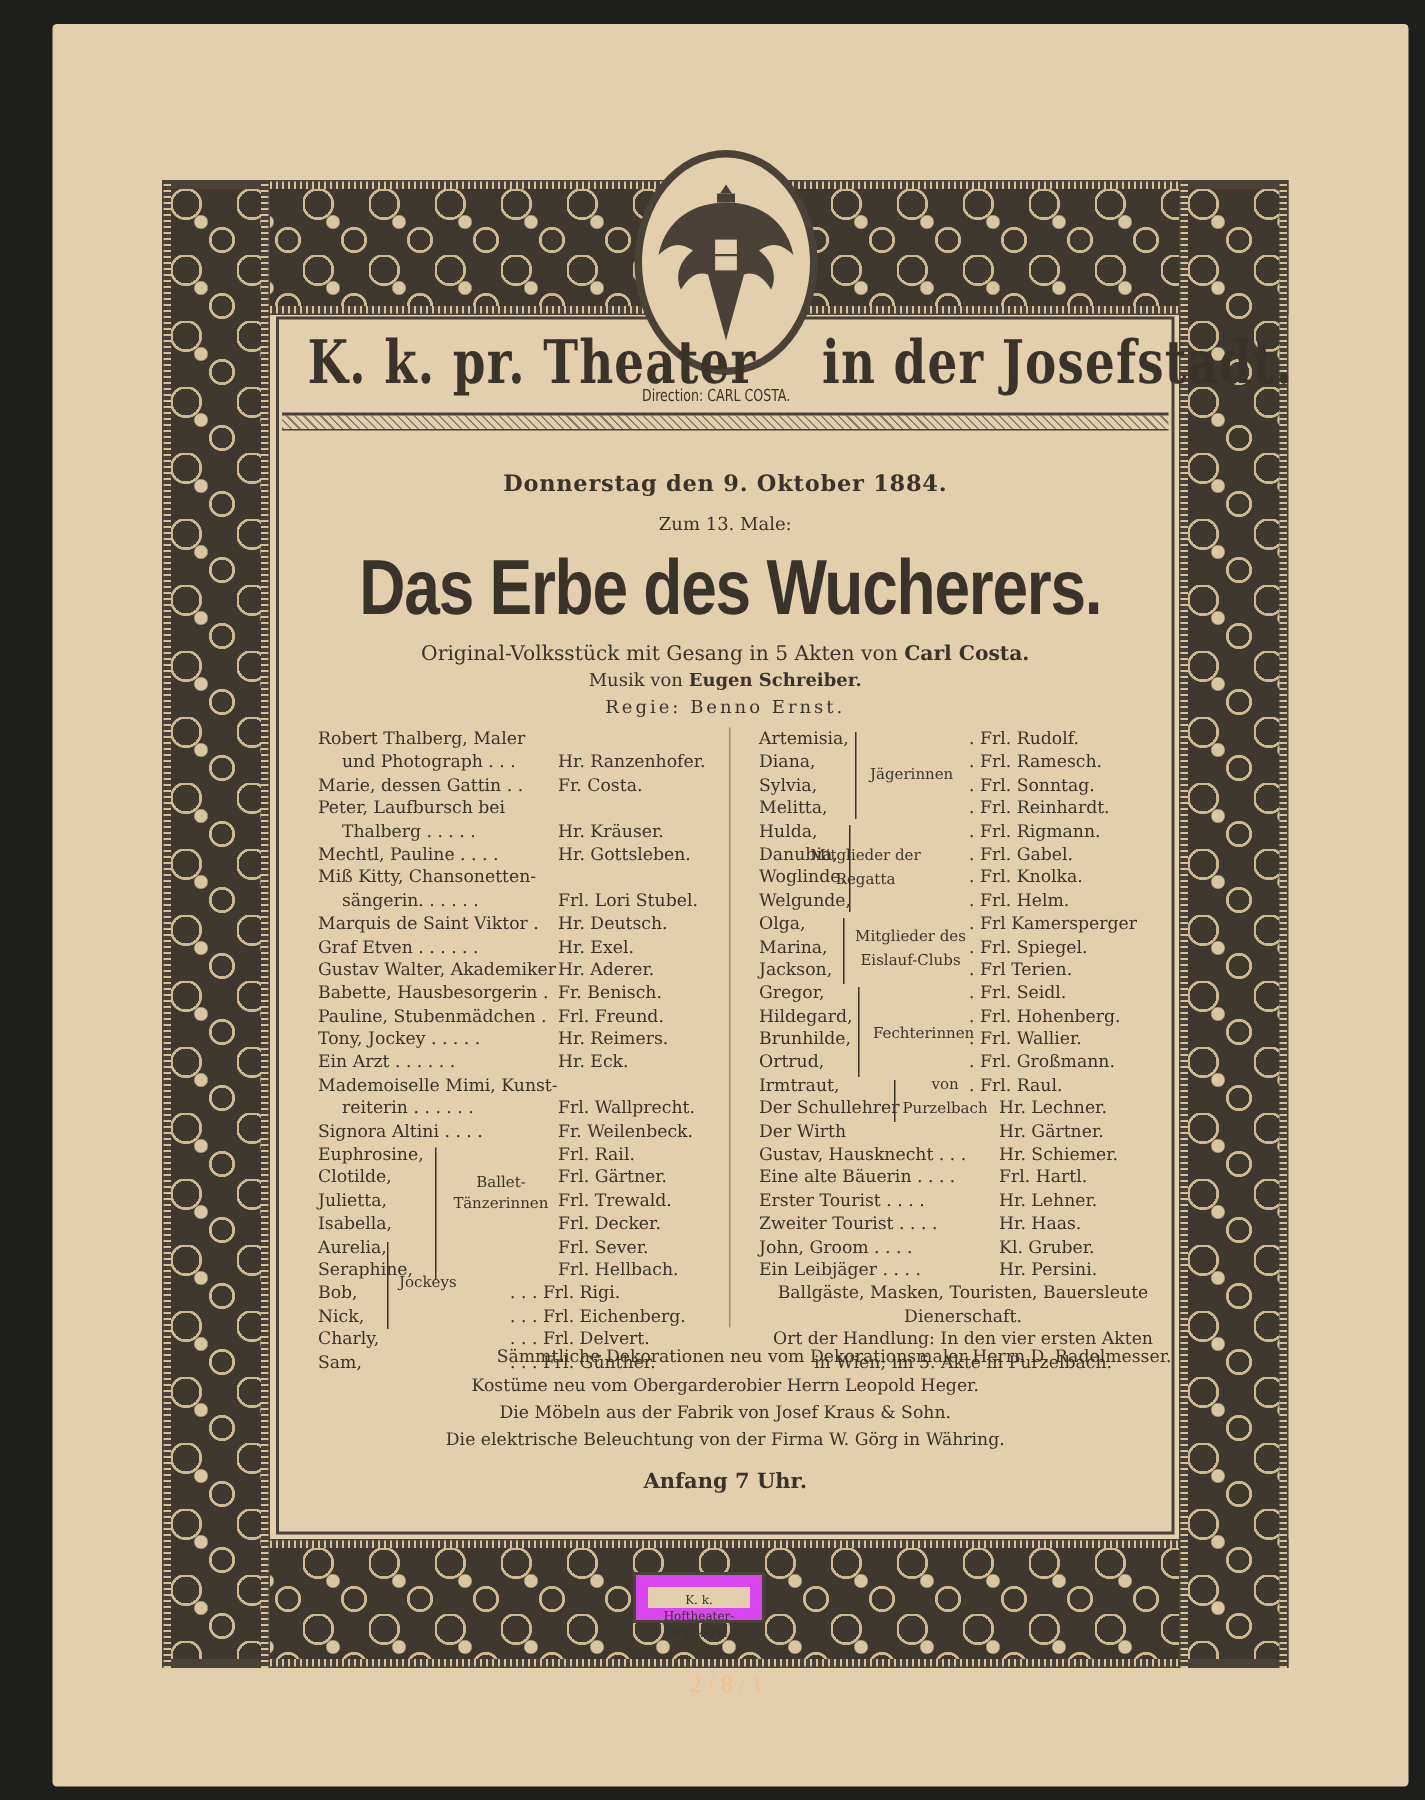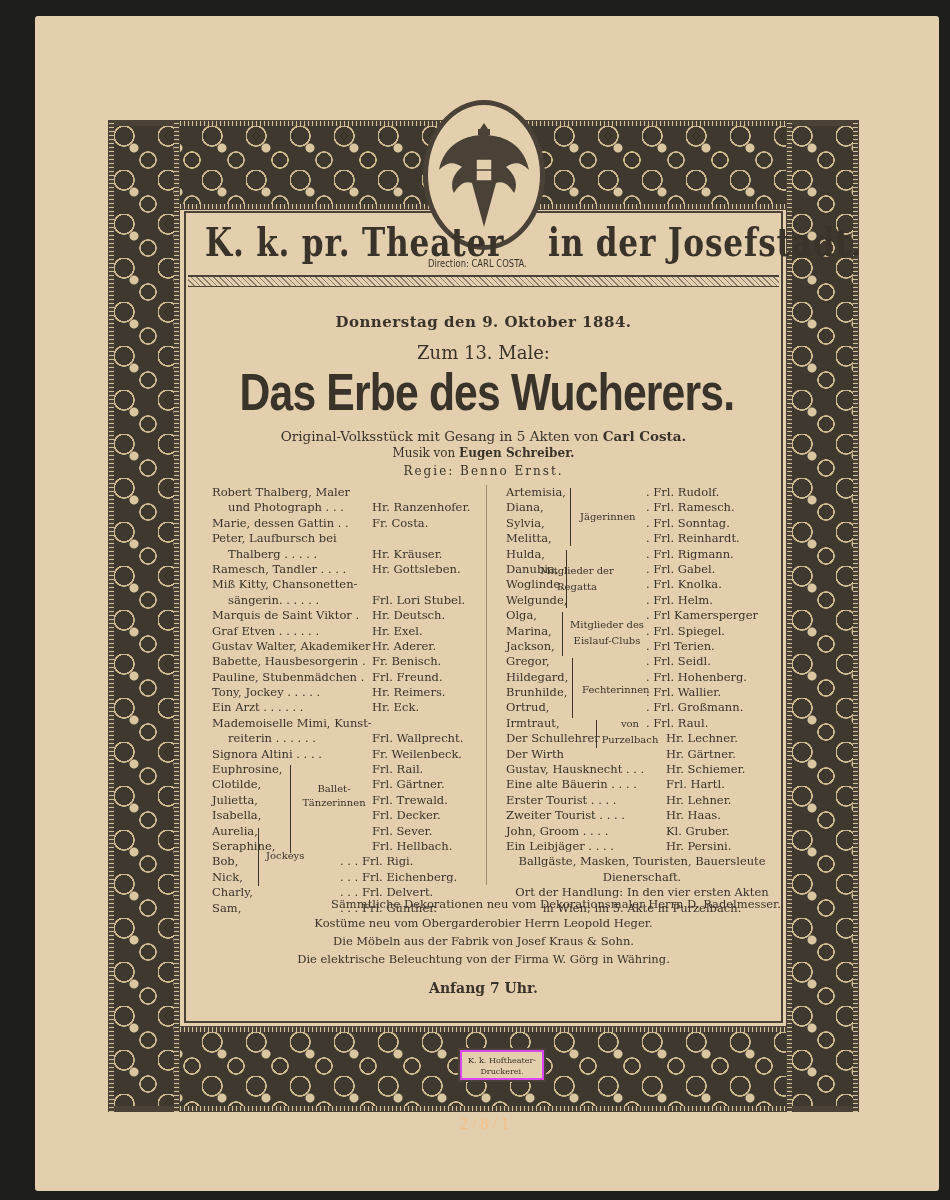--- a/index.html
+++ b/index.html
@@ -21,40 +21,40 @@
   .content { position:absolute; left:184px; top:211px; width:599px; height:812px; background:#e3cfae; border:2px solid #4a4236; box-sizing:border-box; }
   .eagle { position:absolute; left:423px; top:100px; width:122px; height:150px; border-radius:50%; background:#e3cfae; border:5px solid #4a4236; box-sizing:border-box; display:flex; align-items:center; justify-content:center; }
   .eagle svg { width:100px; height:120px; }
   .head-left, .head-right { position:absolute; top:218px; font-family:"DejaVu Serif", serif; font-weight:bold; font-size:40px; color:#3a332a; letter-spacing:1px; transform:scaleX(0.78); transform-origin:left top; white-space:nowrap; }
   .head-left { left:205px; }
   .head-right { left:548px; }
   .direction { position:absolute; left:428px; top:257px; font-family:"DejaVu Sans Condensed","DejaVu Sans",sans-serif; font-size:11px; color:#3a332a; transform:scaleX(0.85); transform-origin:left top; white-space:nowrap; }
   .rule-deco { position:absolute; left:188px; top:275px; width:591px; height:9px; border-top:2px solid #4a4236; border-bottom:1px solid #4a4236; background:repeating-linear-gradient(45deg, #8c7f6a 0 1px, transparent 1px 4px); }
   .center { position:absolute; left:186px; width:595px; text-align:center; color:#3a332a; white-space:nowrap; }
   .date { top:313px; font-size:15px; font-weight:bold; letter-spacing:0.5px; }
-  .zum { top:342px; font-size:18px; }
+  .zum { top:342px; font-size:12px; }
   .title { top:362px; font-family:"Liberation Sans", sans-serif; font-size:52px; font-weight:bold; letter-spacing:-1px; transform:scaleX(0.82); }
   .subtitle { top:428px; font-size:13.5px; }
   .musik { top:446px; font-size:12px; }
   .regie { top:464px; font-size:12px; letter-spacing:2px; }
   b.bold { font-weight:bold; }
   .col { position:absolute; font-size:11.5px; color:#3a332a; line-height:15.4px; }
   .col-left { left:212px; top:485px; width:270px; }
   .col-right { left:506px; top:485px; width:272px; }
   .divider { position:absolute; left:486px; top:485px; width:1px; height:400px; background:#9b8c72; }
   .row { position:relative; height:15.4px; white-space:nowrap; }
   .row .role { position:absolute; left:0; }
   .row .role.indent { left:16px; }
   .row .actor { position:absolute; left:160px; }
   .col-right .row .actor { left:140px; }
   .group-label { position:absolute; font-size:10px; color:#3a332a; text-align:center; line-height:14px; white-space:nowrap; }
   .brace { position:absolute; border-left:1.5px solid #3a332a; }
   .footer-line { position:absolute; left:186px; width:595px; text-align:center; font-size:11.5px; color:#3a332a; white-space:nowrap; }
   .anfang { position:absolute; left:186px; width:595px; top:980px; text-align:center; font-size:14px; font-weight:bold; color:#3a332a; }
-  .cartouche { position:absolute; left:460px; top:1050px; width:84px; height:30px; background:#e3cfae; border:2px solid #d946ef; outline:2px solid #4a4236; text-align:center; font-size:8px; line-height:11px; color:#3a332a; padding-top:3px; box-sizing:border-box; font-family:"DejaVu Serif", serif; }
+  .cartouche { position:absolute; left:424px; top:1050px; width:84px; height:30px; background:#e3cfae; border:8px solid #d946ef; outline:2px solid #4a4236; text-align:center; font-size:8px; line-height:11px; color:#3a332a; padding-top:3px; box-sizing:border-box; font-family:"DejaVu Serif", serif; }
   .stamp { position:absolute; left:460px; top:1115px; font-family:Liberation Serif, serif; font-size:16px; color:#fdba74; letter-spacing:4px; opacity:0.7; }
 </style>
 </head>
 <body>
 
 <div class="paper"></div>
 
 <div class="band" style="left:108px;top:120px;width:751px;height:90px;">
     <div class="inner"></div>
     <div class="ticks-t"></div>
@@ -121,21 +121,21 @@
     </div>
   <div class="row">
       <span class="role">Peter, Laufbursch bei</span>
       <span class="actor"></span>
     </div>
   <div class="row">
       <span class="role indent">Thalberg . . . . .</span>
       <span class="actor">Hr. Kräuser.</span>
     </div>
   <div class="row">
-      <span class="role">Ramesch, Tandler . . . .</span>
+      <span class="role">Mechtl, Pauline . . . .</span>
       <span class="actor">Hr. Gottsleben.</span>
     </div>
   <div class="row">
       <span class="role">Miß Kitty, Chansonetten-</span>
       <span class="actor"></span>
     </div>
   <div class="row">
       <span class="role indent">sängerin. . . . . .</span>
       <span class="actor">Frl. Lori Stubel.</span>
     </div>

